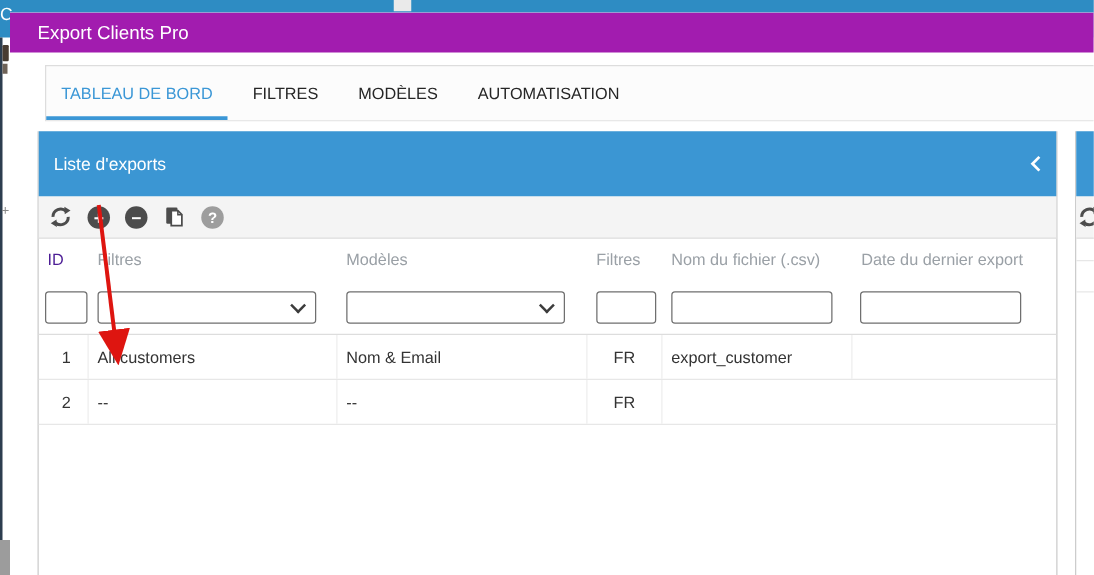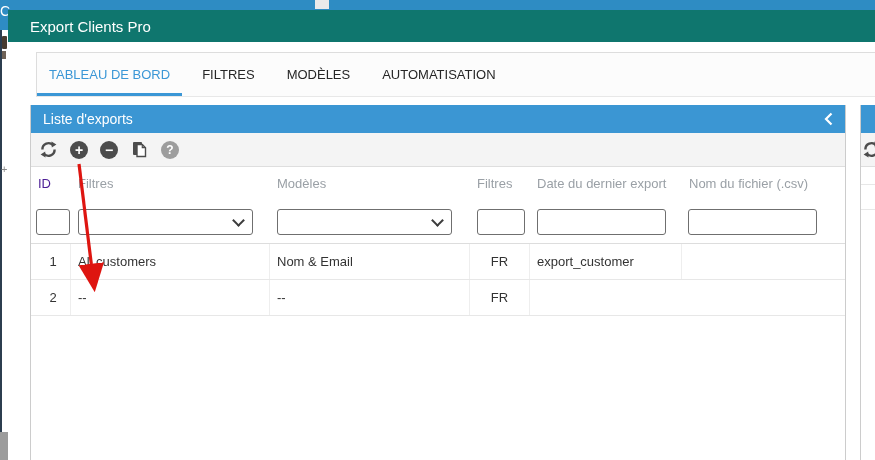--- a/index.html
+++ b/index.html
@@ -11,37 +11,37 @@
   .bg-c{position:absolute;left:0;top:3px;color:#fff;font-size:14px}
   .bg-gap{position:absolute;left:315px;top:0;width:14px;height:9px;background:#eaeaea}
   .bg-leftline{position:absolute;left:0;top:30px;width:2px;height:402px;background:#2c3d4f}
   .bg-icon1{position:absolute;left:2px;top:36px;width:5px;height:13px;background:#483c31;border-radius:1px}
   .bg-icon2{position:absolute;left:2px;top:51px;width:4px;height:8px;background:#6e6257}
   .bg-plus{position:absolute;left:1px;top:163px;color:#888;font-size:11px}
   .bg-footer{position:absolute;left:0;top:432px;width:8px;height:28px;background:#9c9c9c}
 
   
   .modal{position:absolute;left:8px;top:10px;width:867px;height:450px;background:#fff;overflow:hidden}
-  .titlebar{position:absolute;left:0;top:0;right:0;height:32px;background:#0f766e;
+  .titlebar{position:absolute;left:0;top:0;right:0;height:32px;background:#a21caf;
             display:flex;align-items:center;padding-left:22px;color:#fff;font-size:15px}
 
   
   .tabstrip{position:absolute;left:28px;top:42px;right:0;height:43px;background:#fcfcfc;
             border-top:1px solid #ddd;border-left:1px solid #ddd;border-bottom:1px solid #e8e8e8;
             display:flex;box-sizing:content-box}
   .tab{display:flex;align-items:center;padding:0 12px;margin-right:8px;font-size:13px;color:#262626;
        cursor:pointer;box-sizing:border-box}
   .tab.active{color:#3b97d6;border-bottom:3px solid #3b97d6;padding-top:3px}
 
   
   .panel{position:absolute;background:#fff;border:1px solid #ccc;border-top:none}
   .panel1{left:22px;top:95px;width:814px;height:372px}
   .panel2{left:852px;top:95px;width:26px;height:372px}
   .phead{height:28px;background:#3b96d3;display:flex;align-items:center;justify-content:space-between;
-         color:#fff;font-size:14px;padding:0 12px;position:relative}
+         color:#fff;font-size:14px;padding:12px 12px;position:relative}
   .ptoolbar{height:33px;background:#f4f4f4;border-bottom:1px solid #dedede;display:flex;
             align-items:center;gap:12px;padding-left:8px}
   .icbtn{width:18px;height:18px;border-radius:50%;background:#4c4c4c;color:#fff;font-size:14px;
          font-weight:bold;display:flex;align-items:center;justify-content:center;line-height:1;cursor:pointer}
   .icbtn.help{background:#9d9d9d;font-size:12px}
   .icsvg{display:block;cursor:pointer}
 
   
   .grid{display:grid;grid-template-columns:35px 199px 200px 60px 152px 1fr;align-items:center;padding-left:5px}
   .ghead{height:33px;color:#9aa0a6;font-size:13px}
@@ -133,22 +133,22 @@
       <div class="icbtn help">
         <span>?</span>
       </div>
     </div>
 
     <div class="grid ghead">
       <div class="hc hc-id">ID</div>
       <div class="hc">Filtres</div>
       <div class="hc">Modèles</div>
       <div class="hc">Filtres</div>
+      <div class="hc">Nom du fichier (.csv)</div>
       <div class="hc">Date du dernier export</div>
-      <div class="hc">Nom du fichier (.csv)</div>
     </div>
 
     <div class="grid gfilter">
       <div><input class="fin w-id" value="" style=""></div>
       <div>
         <div class="select">
           <i class="selchev"></i>
         </div>
       </div>
       <div>

